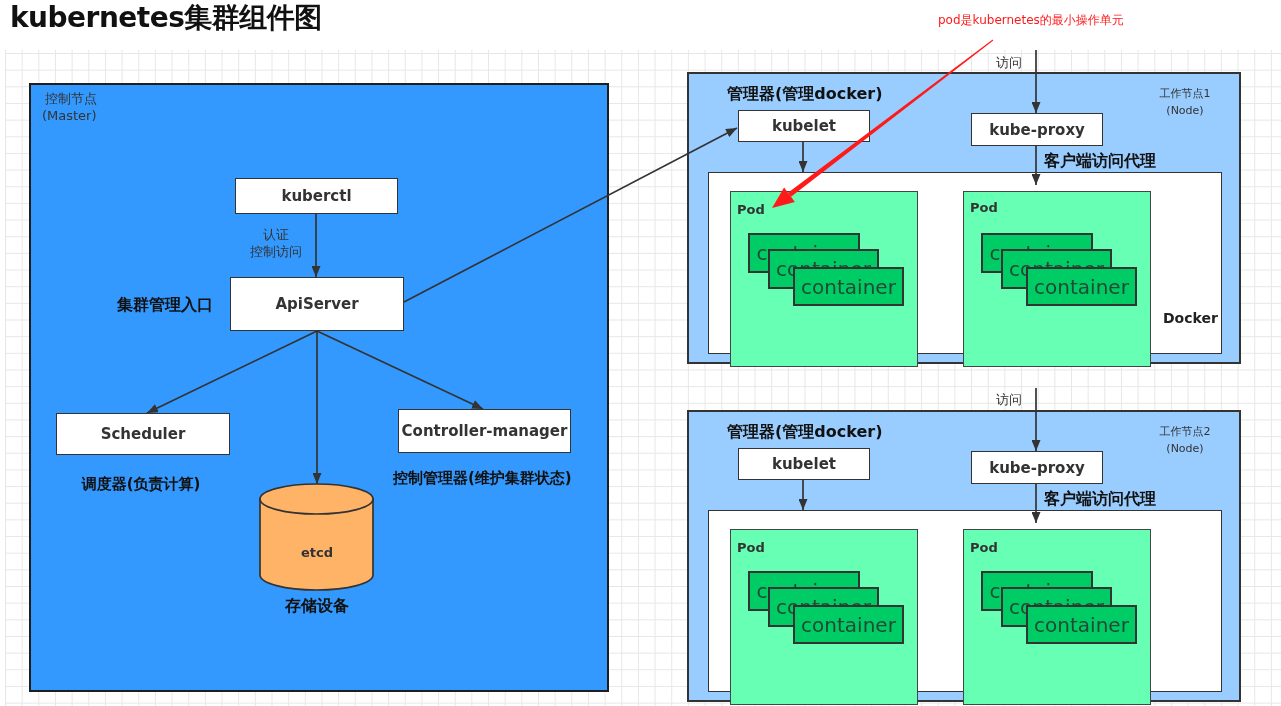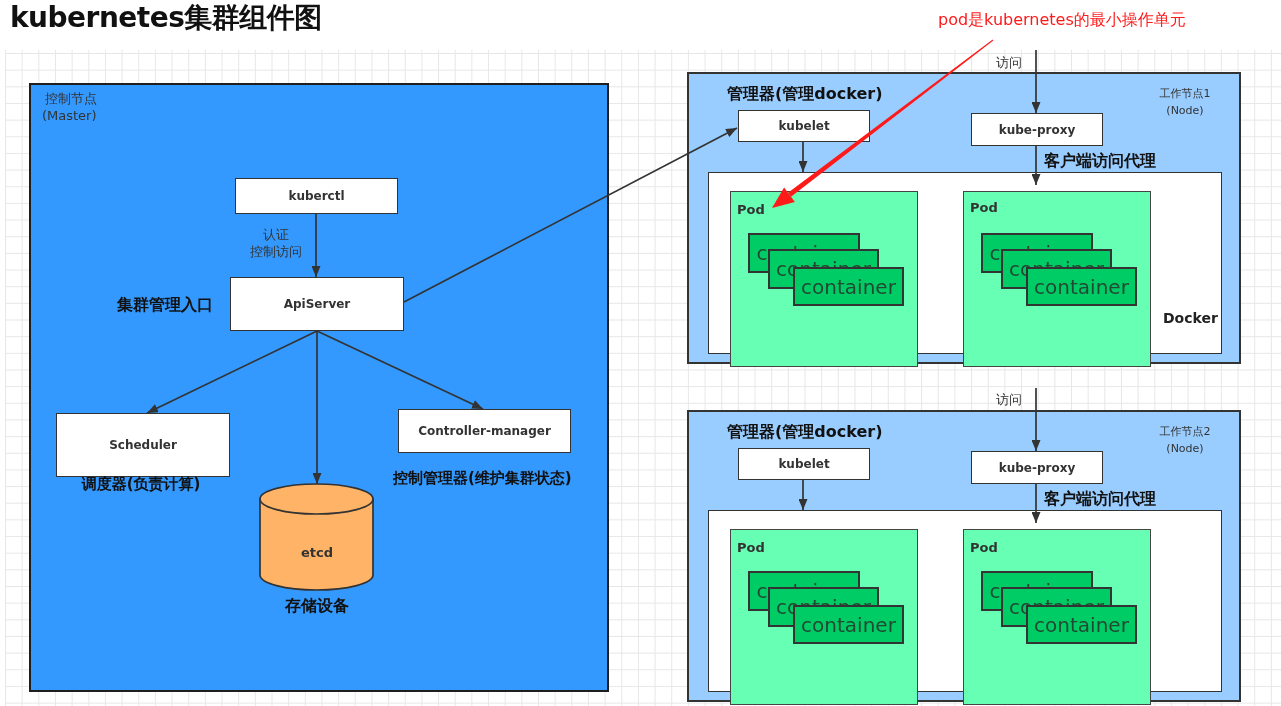--- a/index.html
+++ b/index.html
@@ -4,28 +4,28 @@
 <style>
   html, body { margin:0; padding:0; }
   body { width:1281px; height:706px; position:relative; overflow:hidden; background:#ffffff;
          font-family:"DejaVu Sans","Liberation Sans",sans-serif; color:#333; }
   .grid { position:absolute; left:5px; top:50px; width:1276px; height:656px;
           background-image:
             linear-gradient(to right, #e7e7e7 1px, transparent 1px),
             linear-gradient(to bottom, #e7e7e7 1px, transparent 1px);
           background-size:16.67px 16.67px; background-position:0 3px; }
   .title { position:absolute; left:10px; top:0px; font-size:28px; font-weight:bold; color:#111; line-height:36px; white-space:nowrap; letter-spacing:-0.5px; }
-  .annotation { position:absolute; left:938px; top:6px; font-size:16px; color:#ff1a1a; white-space:nowrap; line-height:28px; }
+  .annotation { position:absolute; left:938px; top:6px; font-size:12px; color:#ff1a1a; white-space:nowrap; line-height:28px; }
 
   .master { position:absolute; left:29px; top:83px; width:580px; height:609px; background:#3399FF;
             border:2px solid #1e1e1e; box-sizing:border-box; }
   .small-label { position:absolute; font-size:13px; color:#333; line-height:17px; white-space:nowrap; }
   .box { position:absolute; background:#fff; border:1.5px solid #333; box-sizing:border-box;
          display:flex; align-items:center; justify-content:center;
-         font-weight:bold; font-size:12px; color:#333; white-space:nowrap; }
+         font-weight:bold; font-size:15px; color:#333; white-space:nowrap; }
   .cap { position:absolute; font-weight:bold; font-size:16px; color:#111; white-space:nowrap; line-height:20px; }
   .cap15 { font-size:15px; }
 
   .node-wrap { position:absolute; left:0; top:0; width:1281px; height:400px; }
   .node { position:absolute; left:687px; top:72px; width:554px; height:292px; background:#99CCFF;
           border:2px solid #333; box-sizing:border-box; }
   .docker { position:absolute; left:708px; top:172px; width:514px; height:182px; background:#fff;
             border:1.5px solid #333; box-sizing:border-box; }
   .pod { position:absolute; top:191px; width:188px; height:176px; background:#66FFB3;
          border:1.5px solid #444; box-sizing:border-box; }
@@ -53,21 +53,21 @@
 <div class="small-label" style="left:42px;top:107px;">(Master)</div>
 
 <div class="box" style="left:235px;top:178px;width:163px;height:36px;">kuberctl</div>
 <div class="small-label center-text" style="left:240px;top:226px;width:72px;">
   <div>认证</div>
   <div>控制访问</div>
 </div>
 <div class="box" style="left:230px;top:277px;width:174px;height:54px;">ApiServer</div>
 <div class="cap" style="left:117px;top:295px;">集群管理入口</div>
 
-<div class="box" style="left:56px;top:413px;width:174px;height:64px;">Scheduler</div>
+<div class="box" style="left:56px;top:413px;width:174px;height:42px;">Scheduler</div>
 <div class="cap cap15 center-text" style="left:56px;top:474px;width:170px;">调度器(负责计算)</div>
 
 <div class="box" style="left:398px;top:409px;width:173px;height:44px;">Controller-manager</div>
 <div class="cap cap15" style="left:393px;top:468px;">控制管理器(维护集群状态)</div>
 
 <div class="node-wrap">
   <div class="node"></div>
   <div class="node-name">
     <div>工作节点1</div>
     <div>(Node)</div>

